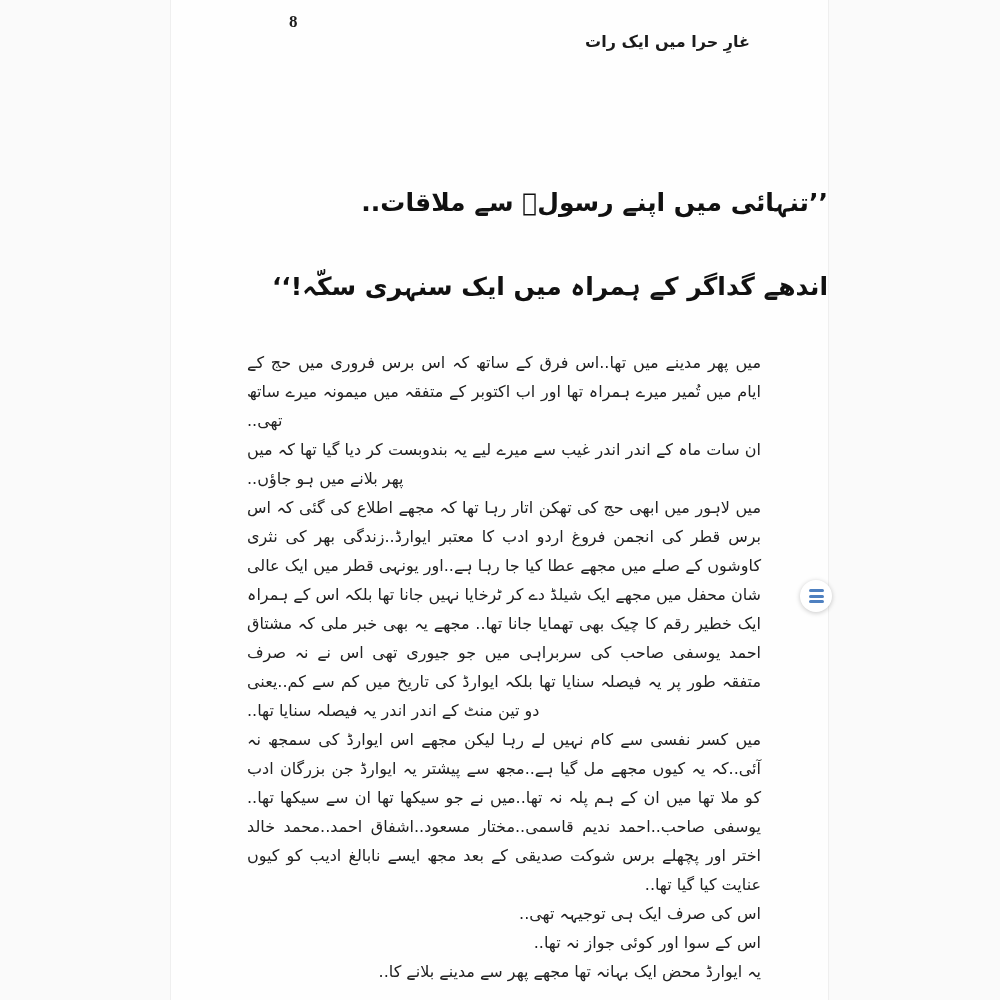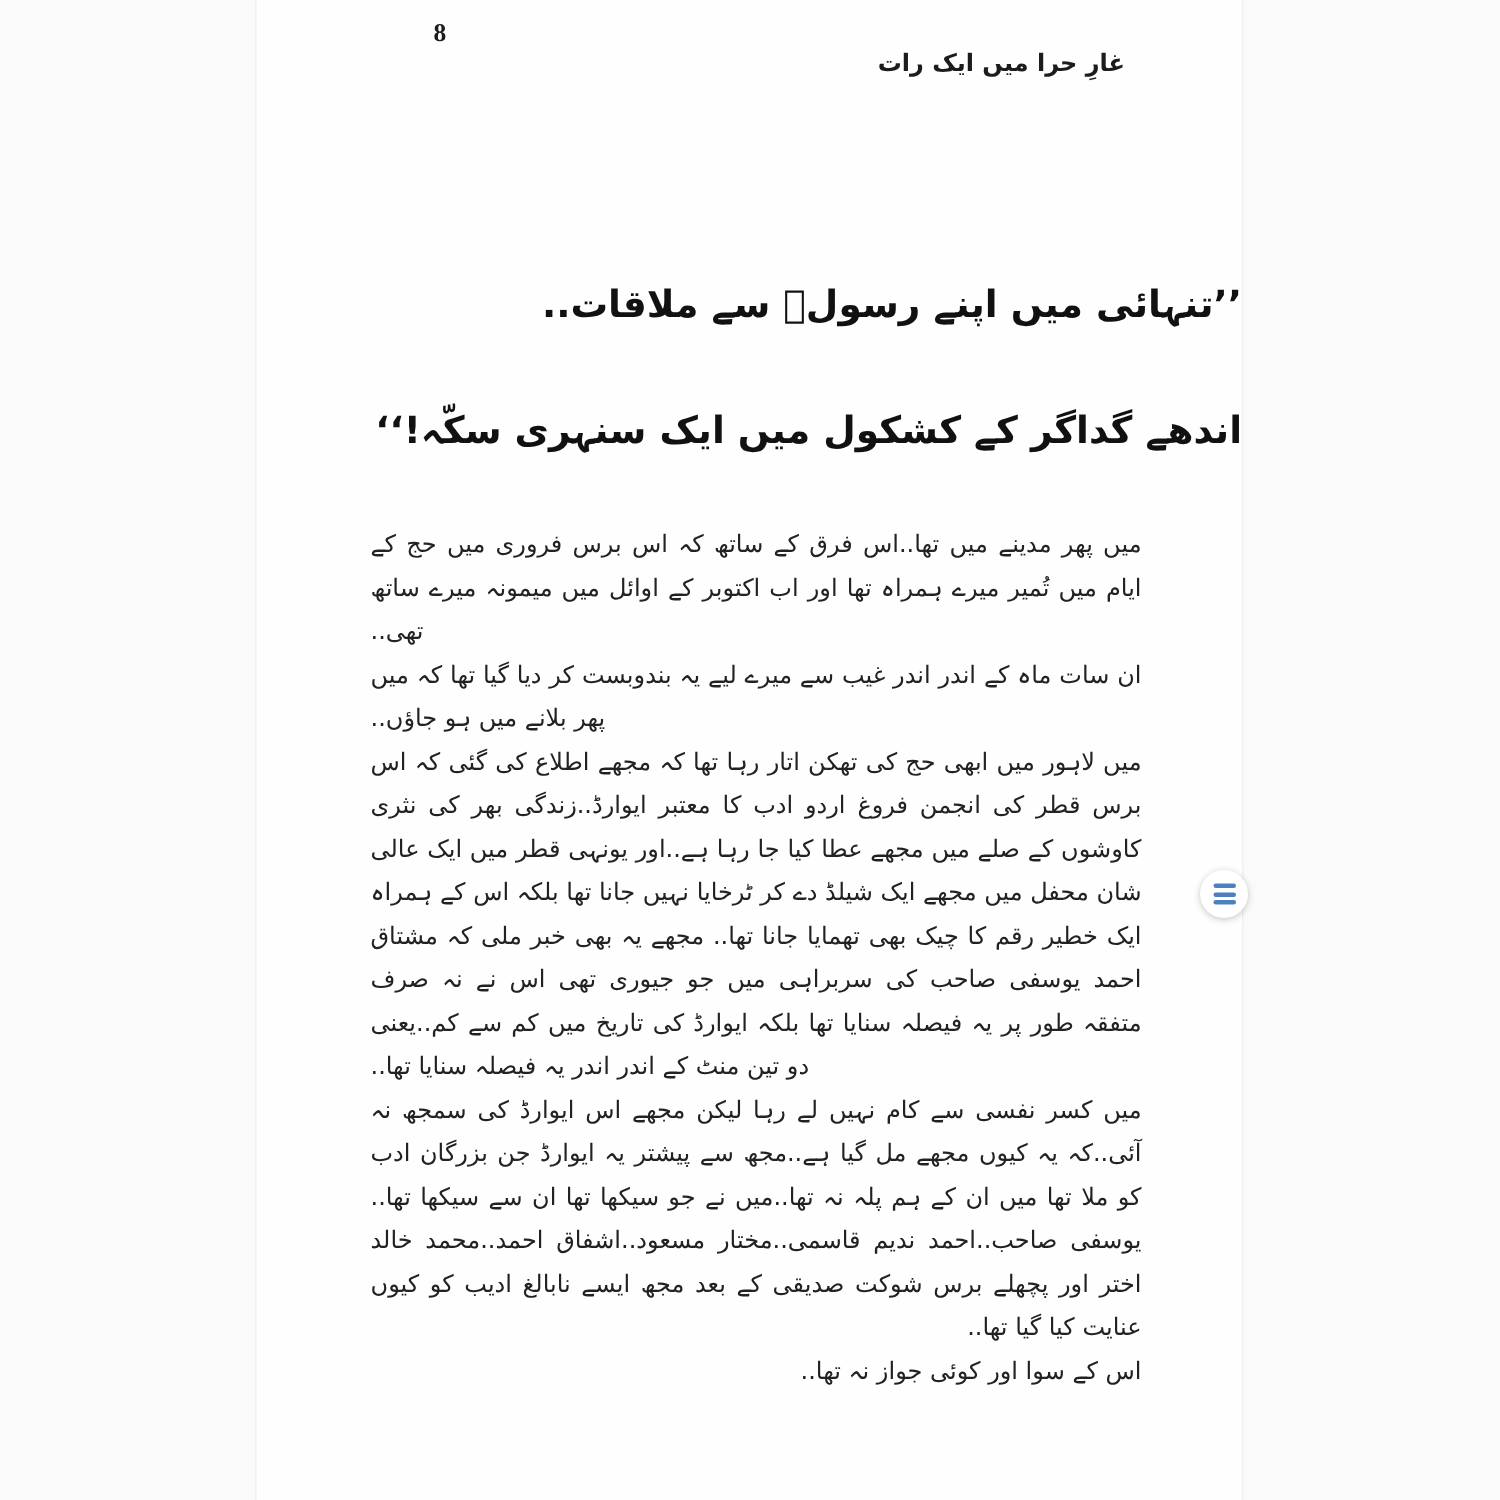--- a/index.html
+++ b/index.html
@@ -63,28 +63,30 @@
 <div id="stage">
 
   <div class="page">
 
     <div class="page-number">8</div>
 
     <div class="book-title" lang="ur" dir="rtl">غارِ حرا میں ایک رات</div>
 
     <div class="chapter-heading-line heading-line-1" lang="ur" dir="rtl">’’تنہائی میں اپنے رسولؐ سے ملاقات..</div>
 
-    <div class="chapter-heading-line heading-line-2" lang="ur" dir="rtl">اندھے گداگر کے کشکول میں ایک سنہری سکّہ!‘‘</div>
+    <div class="chapter-heading-line heading-line-2" lang="ur" dir="rtl">اندھے گداگر کے ہمراہ میں ایک سنہری سکّہ!‘‘</div>
 
     <div class="body-text" lang="ur" dir="rtl">
-      <p class="last-left">میں پھر مدینے میں تھا..اس فرق کے ساتھ کہ اس برس فروری میں حج کے ایام میں تُمیر میرے ہمراہ تھا اور اب اکتوبر کے اوائل میں میمونہ میرے ساتھ تھی..</p>
+      <p class="last-left">میں پھر مدینے میں تھا..اس فرق کے ساتھ کہ اس برس فروری میں حج کے ایام میں تُمیر میرے ہمراہ تھا اور اب اکتوبر کے متفقہ میں میمونہ میرے ساتھ تھی..</p>
       <p class="last-left">ان سات ماہ کے اندر اندر غیب سے میرے لیے یہ بندوبست کر دیا گیا تھا کہ میں پھر بلانے میں ہو جاؤں..</p>
       <p class="last-left">میں لاہور میں ابھی حج کی تھکن اتار رہا تھا کہ مجھے اطلاع کی گئی کہ اس برس قطر کی انجمن فروغ اردو ادب کا معتبر ایوارڈ..زندگی بھر کی نثری کاوشوں کے صلے میں مجھے عطا کیا جا رہا ہے..اور یونہی قطر میں ایک عالی شان محفل میں مجھے ایک شیلڈ دے کر ٹرخایا نہیں جانا تھا بلکہ اس کے ہمراہ ایک خطیر رقم کا چیک بھی تھمایا جانا تھا.. مجھے یہ بھی خبر ملی کہ مشتاق احمد یوسفی صاحب کی سربراہی میں جو جیوری تھی اس نے نہ صرف متفقہ طور پر یہ فیصلہ سنایا تھا بلکہ ایوارڈ کی تاریخ میں کم سے کم..یعنی دو تین منٹ کے اندر اندر یہ فیصلہ سنایا تھا..</p>
       <p>میں کسر نفسی سے کام نہیں لے رہا لیکن مجھے اس ایوارڈ کی سمجھ نہ آئی..کہ یہ کیوں مجھے مل گیا ہے..مجھ سے پیشتر یہ ایوارڈ جن بزرگان ادب کو ملا تھا میں ان کے ہم پلہ نہ تھا..میں نے جو سیکھا تھا ان سے سیکھا تھا.. یوسفی صاحب..احمد ندیم قاسمی..مختار مسعود..اشفاق احمد..محمد خالد اختر اور پچھلے برس شوکت صدیقی کے بعد مجھ ایسے نابالغ ادیب کو کیوں عنایت کیا گیا تھا..</p>
+      <p>اس کی صرف ایک ہی توجیہہ تھی..</p>
       <p>اس کے سوا اور کوئی جواز نہ تھا..</p>
+      <p>یہ ایوارڈ محض ایک بہانہ تھا مجھے پھر سے مدینے بلانے کا..</p>
     </div>
 
   </div>
 
   <div class="menu-fab">
     <span class="bar"></span>
     <span class="bar"></span>
     <span class="bar"></span>
   </div>
 

